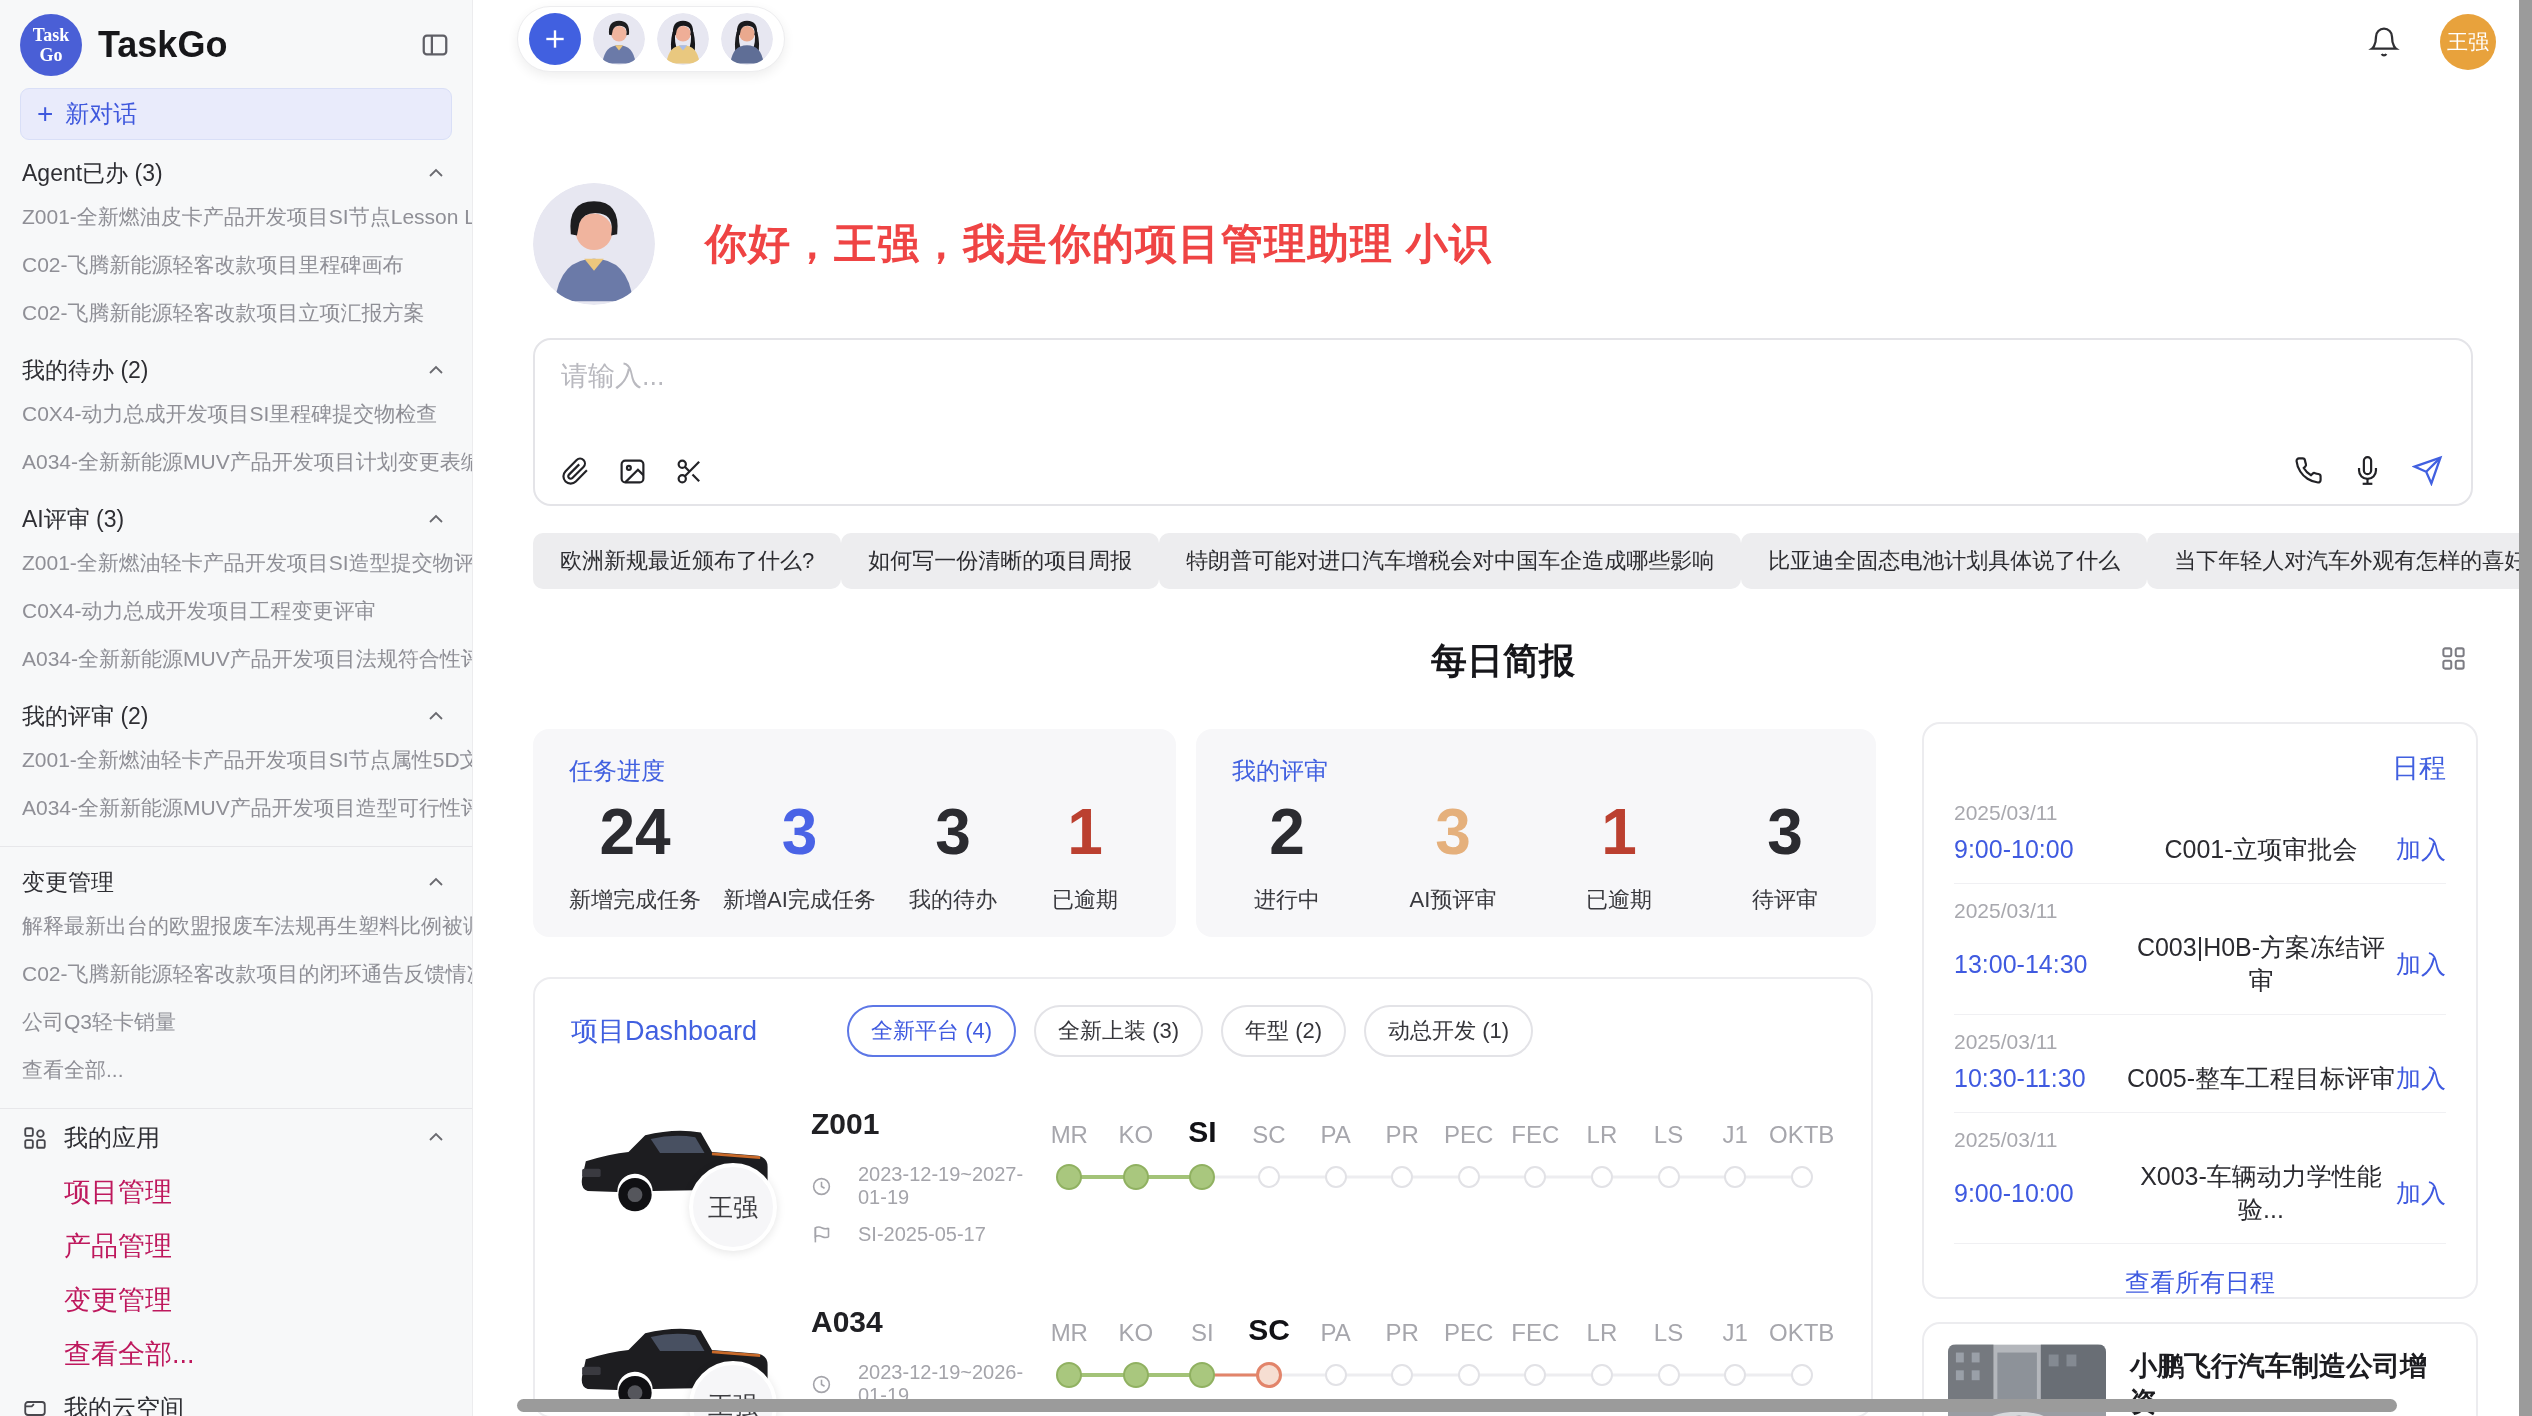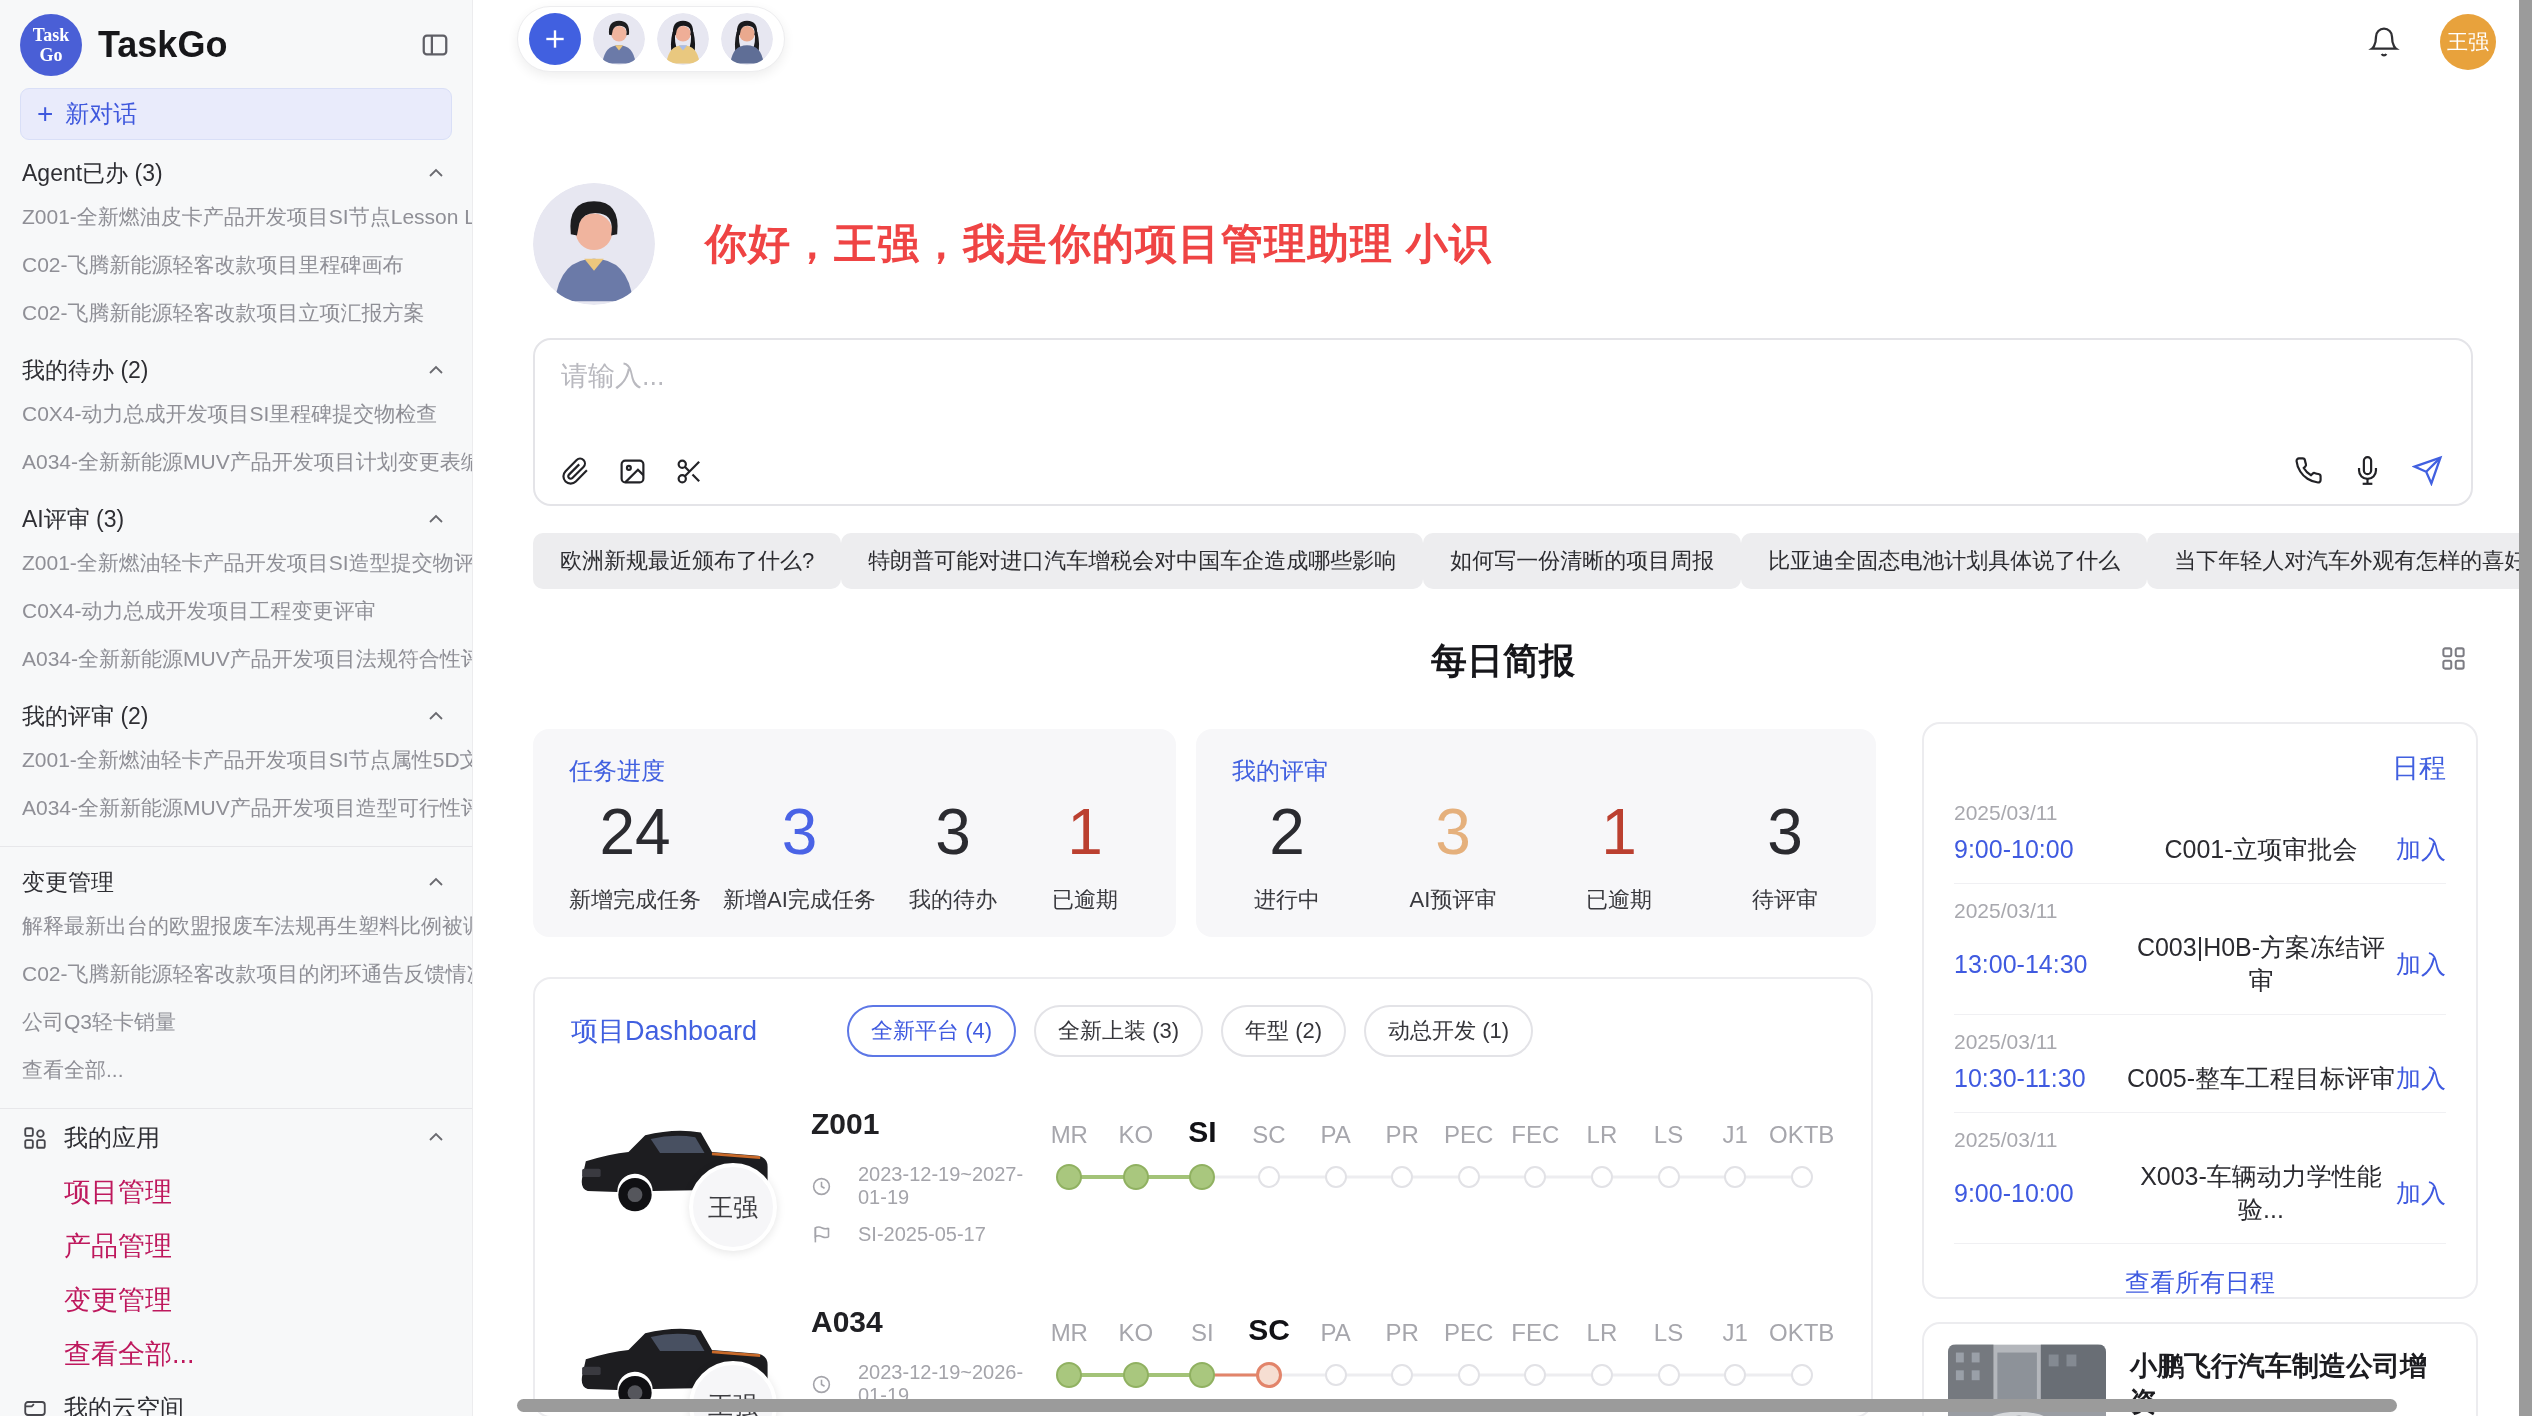--- a/index.html
+++ b/index.html
@@ -69,21 +69,21 @@
   .brief-title { text-align:center; font-size:36px; font-weight:bold; color:#16161a; }
   .brief-grid-ico { position:absolute; right:6px; top:8px; color:#7c7c83; cursor:pointer; }
 
   .stat-cards { margin-top:44px; display:flex; gap:20px; }
   .stat-card { background:#f7f7f9; border-radius:16px; padding:26px 36px 30px; height:208px; }
   .stat-card.c1 { width:643px; }
   .stat-card.c2 { width:680px; }
   .stat-card-title { font-size:24px; color:#4160e0; }
   .stat-row { display:flex; justify-content:space-between; margin-top:8px; }
   .stat { text-align:center; min-width:110px; }
-  .stat-val { font-size:64px; font-weight:400;text-align:center; }
+  .stat-val { font-size:64px; font-weight:700;text-align:center; }
   .stat-lbl { font-size:22px; color:#39393e; margin-top:16px; }
   .c-dark { color:#2b2b30; } .c-blue { color:#4a63e6; } .c-red { color:#bb4030; } .c-orange { color:#e5b07c; }
 
   
   .dash-card { margin-top:40px; width:1340px; height:441px; border:2px solid #ececef;
                border-radius:18px; padding:26px 36px; overflow:hidden; background:#fff; }
   .dash-head { display:flex; align-items:center; gap:18px; }
   .dash-title { font-size:27px; color:#4160e0; margin-right:72px; }
   .tab { border:2px solid #e3e3e7; border-radius:26px; padding:9px 22px; font-size:22px;
          color:#36363b; background:#fff; cursor:pointer; white-space:nowrap; }
@@ -354,22 +354,22 @@
         <svg width="31" height="31" viewBox="0 0 24 24" fill="none" stroke="currentColor" stroke-width="1.8">
           <line x1="22" y1="2" x2="11" y2="13"></line>
             <polygon points="22 2 15 22 11 13 2 9 22 2"></polygon>
         </svg>
       </span>
     </div>
   </div>
 
   <div class="chips" id="chips">
       <div class="chip">欧洲新规最近颁布了什么?</div>
+      <div class="chip">如何写一份清晰的项目周报</div>
       <div class="chip">特朗普可能对进口汽车增税会对中国车企造成哪些影响</div>
-      <div class="chip">如何写一份清晰的项目周报</div>
       <div class="chip">比亚迪全固态电池计划具体说了什么</div>
       <div class="chip">当下年轻人对汽车外观有怎样的喜好趋势</div>
     </div>
 
   <div class="brief-head">
     <div class="brief-title">每日简报</div>
     <span class="brief-grid-ico">
       <svg width="27" height="27" viewBox="0 0 24 24" fill="none" stroke="currentColor" stroke-width="1.8">
         <rect x="3" y="3" width="7" height="7" rx="1.5"></rect>
           <rect x="14" y="3" width="7" height="7" rx="1.5"></rect>

